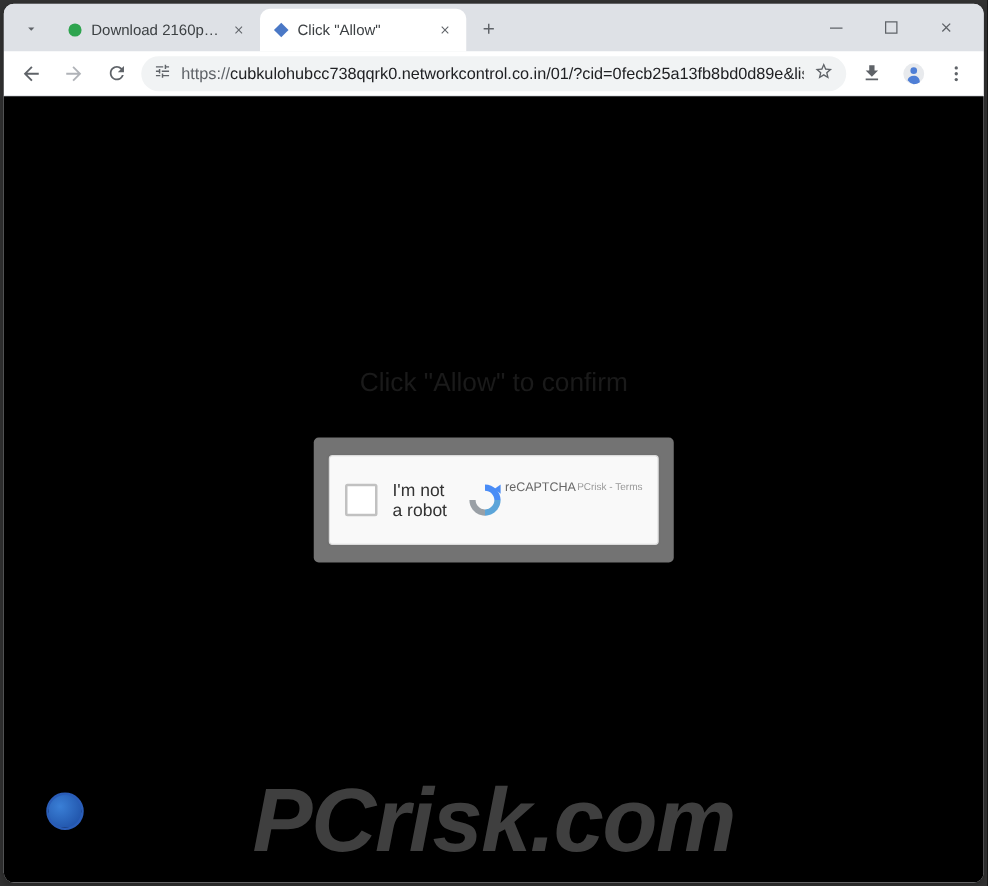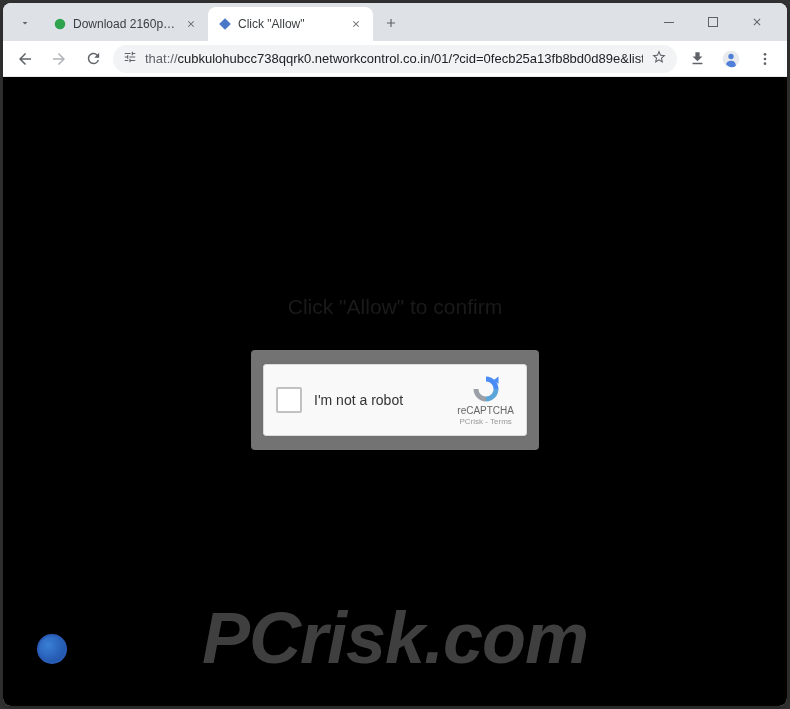--- a/index.html
+++ b/index.html
@@ -190,22 +190,21 @@
       border-radius: 2px;
       flex-shrink: 0;
     }
     .recaptcha-label {
       flex: 1;
       font-size: 14px;
       color: #333;
     }
     .recaptcha-logo {
       display: flex;
-      flex-direction: column;
-      align-items: center;
+      flex-direction: row;
       gap: 1px;
       flex-shrink: 0;
     }
     .recaptcha-brand {
       font-size: 10px;
       color: #666;
     }
     .recaptcha-links {
       font-size: 8px;
       color: #999;
@@ -216,21 +215,21 @@
       bottom: 42px;
       width: 30px;
       height: 30px;
       border-radius: 50%;
       background: radial-gradient(circle at 35% 35%, #3a7fd6, #1b4aa0);
       border: 2px solid #2a5db8;
       box-shadow: 0 2px 6px rgba(0,0,0,0.5);
     }
     .watermark {
       position: absolute;
-      bottom: 27px;
+      bottom: 8px;
       left: 50%;
       transform: translateX(-50%);
       font-family: Arial, sans-serif;
       font-size: 72px;
       font-weight: 700;
       font-style: italic;
       color: rgba(140,140,140,0.45);
       letter-spacing: -1px;
       white-space: nowrap;
       pointer-events: none;
@@ -312,21 +311,21 @@
       <svg width="17" height="17" viewBox="0 0 24 24">
           <path d="M17.65 6.35A7.958 7.958 0 0012 4c-4.42 0-7.99 3.58-7.99 8s3.57 8 7.99 8c3.73 0 6.84-2.55 7.73-6h-2.08A5.99 5.99 0 0112 18c-3.31 0-6-2.69-6-6s2.69-6 6-6c1.66 0 3.14.69 4.22 1.78L13 11h7V4l-2.35 2.35z" fill="#5f6368"></path>
         </svg>
     </div>
     <div class="address-bar">
       <span class="lock-icon">
         <svg width="14" height="14" viewBox="0 0 24 24">
             <path d="M3 17v2h6v-2H3zM3 5v2h10V5H3zm10 16v-2h8v-2h-8v-2h-2v6h2zM7 9v2H3v2h4v2h2V9H7zm14 4v-2H11v2h10zm-6-4h2V7h4V5h-4V3h-2v6z" fill="#5f6368"></path>
           </svg>
       </span>
-      <span class="url-text"><span class="proto">that://</span><span>cubkulohubcc738qqrk0.networkcontrol.co.in/01/?cid=0fecb25a13fb8bd0d89e&amp;list=2&amp;extclickid=173796949210...</span></span>
+      <span class="url-text"><span class="proto">https://</span><span>cubkulohubcc738qqrk0.networkcontrol.co.in/01/?cid=0fecb25a13fb8bd0d89e&amp;list=2&amp;extclickid=173796949210...</span></span>
       <span class="star-icon">
         <svg width="16" height="16" viewBox="0 0 24 24">
             <path d="M22 9.24l-7.19-.62L12 2 9.19 8.63 2 9.24l5.46 4.73L5.82 21 12 17.27 18.18 21l-1.63-7.03L22 9.24zM12 15.4l-3.76 2.27 1-4.28-3.32-2.88 4.38-.38L12 6.1l1.71 4.04 4.38.38-3.32 2.88 1 4.28L12 15.4z" fill="#5f6368"></path>
           </svg>
       </span>
     </div>
     <div class="nav-btn">
       <svg width="17" height="17" viewBox="0 0 24 24">
           <path d="M19 9h-4V3H9v6H5l7 7 7-7zM5 18v2h14v-2H5z" fill="#5f6368"></path>
         </svg>

